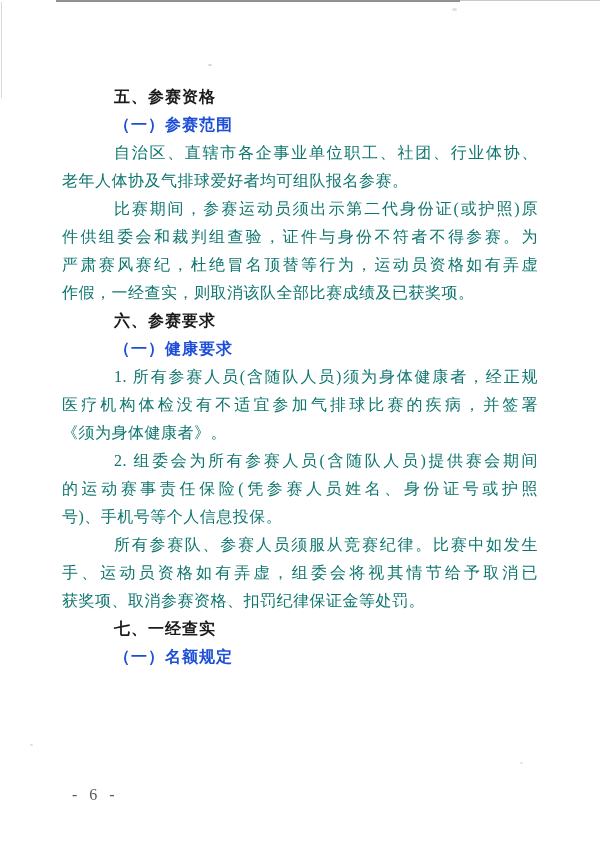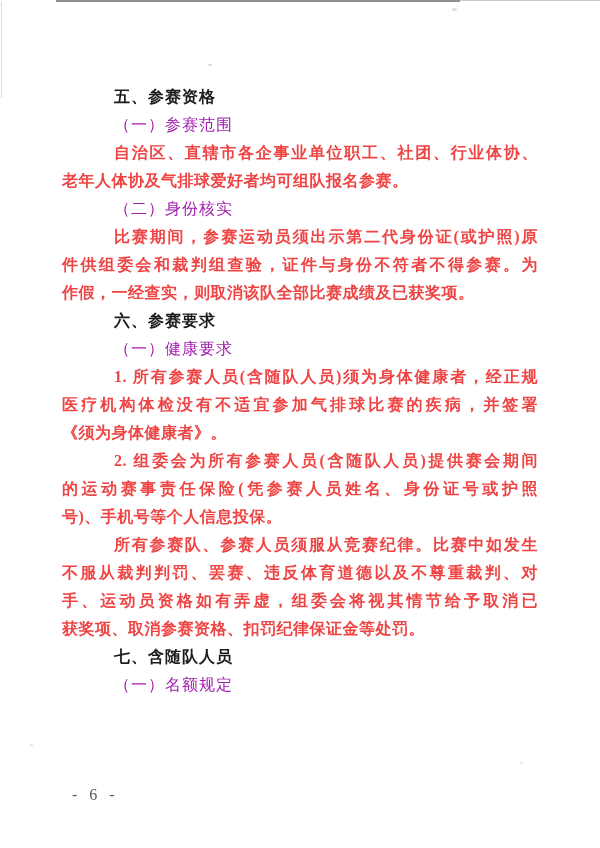--- a/index.html
+++ b/index.html
@@ -27,30 +27,29 @@
     font-size: 16px;
     white-space: nowrap;
   }
   .h1 {
     font-weight: 700;
     color: #1b1b1b;
     padding-left: 52px;
     letter-spacing: 1px;
   }
   .h2 {
-    font-weight: 400;
-    color: #a21caf;
+    font-weight: 700;
+    color: #1d4ed8;
     padding-left: 52px;
     letter-spacing: 1px;
   }
   .line {
-    color: #ef4444;
+    color: #0f766e;
     letter-spacing: 0.5px;
     white-space: normal !important;
-    font-weight: bold;
   }
   .line.indent {
     text-indent: 52px;
   }
   .line.fill {
     text-align: justify;
     text-align-last: justify;
   }
   .page-number {
     position: absolute;
@@ -81,34 +80,33 @@
   <div class="artifact speck-1"></div>
   <div class="artifact speck-2"></div>
   <div class="artifact speck-3"></div>
   <div class="artifact speck-4"></div>
 
   <div class="content">
       <div class="h1">五、参赛资格</div>
       <div class="h2">（一）参赛范围</div>
       <div class="line indent fill">自治区、直辖市各企事业单位职工、社团、行业体协、</div>
       <div class="line">老年人体协及气排球爱好者均可组队报名参赛。</div>
-      <div class="h2">（二）身份核实</div>
       <div class="line indent fill">比赛期间，参赛运动员须出示第二代身份证(或护照)原</div>
       <div class="line fill">件供组委会和裁判组查验，证件与身份不符者不得参赛。为</div>
+      <div class="line fill">严肃赛风赛纪，杜绝冒名顶替等行为，运动员资格如有弄虚</div>
       <div class="line">作假，一经查实，则取消该队全部比赛成绩及已获奖项。</div>
       <div class="h1">六、参赛要求</div>
       <div class="h2">（一）健康要求</div>
       <div class="line indent fill">1. 所有参赛人员(含随队人员)须为身体健康者，经正规</div>
       <div class="line fill">医疗机构体检没有不适宜参加气排球比赛的疾病，并签署</div>
       <div class="line">《须为身体健康者》。</div>
       <div class="line indent fill">2. 组委会为所有参赛人员(含随队人员)提供赛会期间</div>
       <div class="line fill">的运动赛事责任保险(凭参赛人员姓名、身份证号或护照</div>
       <div class="line">号)、手机号等个人信息投保。</div>
       <div class="line indent fill">所有参赛队、参赛人员须服从竞赛纪律。比赛中如发生</div>
-      <div class="line fill">不服从裁判判罚、罢赛、违反体育道德以及不尊重裁判、对</div>
       <div class="line fill">手、运动员资格如有弄虚，组委会将视其情节给予取消已</div>
       <div class="line">获奖项、取消参赛资格、扣罚纪律保证金等处罚。</div>
-      <div class="h1">七、含随队人员</div>
+      <div class="h1">七、一经查实</div>
       <div class="h2">（一）名额规定</div>
     </div>
 
   <div class="page-number">- 6 -</div>
 </div>
 
 </body></html>

